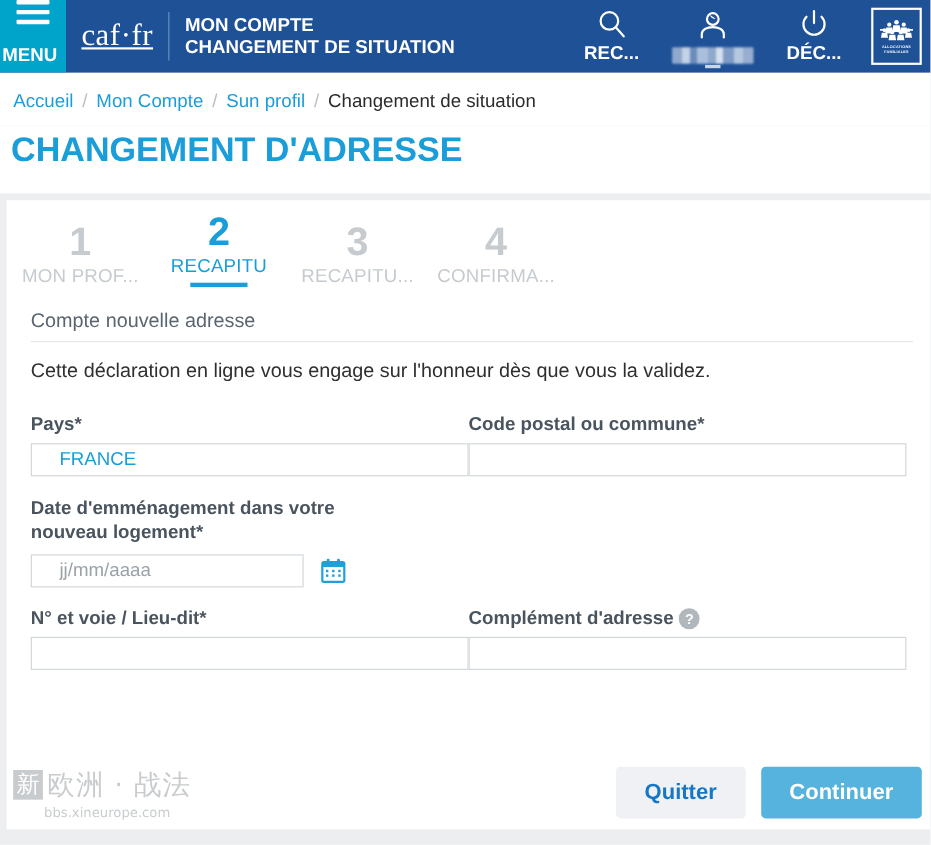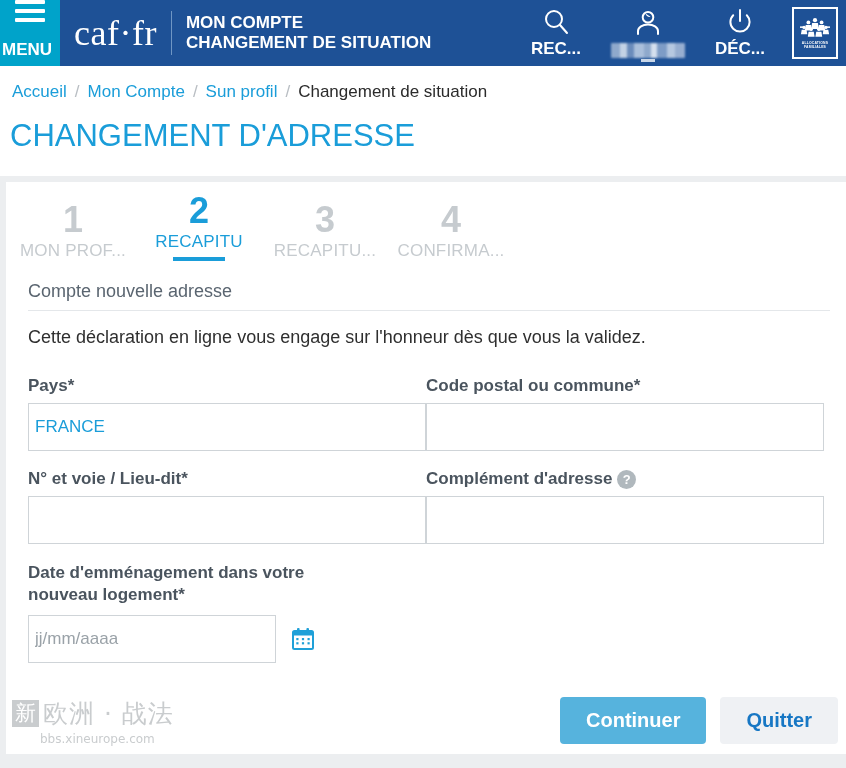--- a/index.html
+++ b/index.html
@@ -61,24 +61,25 @@
     left: 2px;
   }
 
   .brand {
     display: flex;
     align-items: center;
     padding-left: 14px;
   }
   .brand-caf {
     color: #ffffff;
-    font-size: 36px;
+    font-size: 28px;
     font-family: "Liberation Serif", serif;
     letter-spacing: 0.5px;
     white-space: nowrap;
+    text-decoration: underline;
   }
   .brand-sep {
     width: 1px;
     background: #6f96c4;
     height: 44px;
     margin: 0 14px;
   }
   .brand-titles {
     display: flex;
     flex-direction: column;
@@ -180,21 +181,21 @@
   .bc-sep { color: #b9bec3; }
   .bc-current { color: #2b2b2b; white-space: nowrap; }
 
   
   .page-title {
     background: #ffffff;
     color: #1a9dd9;
     font-size: 31px;
     padding: 4px 0 22px 10px;
     letter-spacing: 0px;
-    font-weight: normal;
+    font-weight: bold;
   }
 
   
   .card-wrap {
     padding: 6px 0 0 6px;
     background: #eceef0;
     height: 578px;
   }
   .card {
     background: #ffffff;
@@ -279,26 +280,26 @@
     color: #ffffff;
     font-size: 13px;
     font-weight: bold;
     display: inline-flex;
     align-items: center;
     justify-content: center;
     line-height: 1;
   }
   .inp {
     width: 100%;
-    height: 48px;
+    height: 30px;
     border: 1px solid #cfd4d8;
     background: #ffffff;
     font-family: "Liberation Sans", sans-serif;
     font-size: 17px;
-    padding: 0 6px;
+    padding: 0 25px;
     color: #1a9dd9;
     outline: none;
   }
   .inp.plain { color: #3a3a3a; }
   .inp::placeholder { color: #9aa2a8; }
 
   .date-field { width: 398px; }
   .date-label {
     font-size: 17px;
     font-weight: bold;
@@ -495,34 +496,20 @@
       <div class="section-title">Compte nouvelle adresse</div>
       <div class="intro">Cette déclaration en ligne vous engage sur l'honneur dès que vous la validez.</div>
 
       <div class="row">
         <div class="field">
           <label class="lab">Pays*</label>
           <input class="inp" type="text" value="FRANCE" style="">
         </div>
         <div class="field">
           <label class="lab">Code postal ou commune*</label>
-          <input class="inp plain" type="text" value="" style="">
-        </div>
-      </div>
-
-      <div class="row">
-        <div class="field">
-          <label class="lab">N° et voie / Lieu-dit*</label>
-          <input class="inp plain" type="text" value="" style="">
-        </div>
-        <div class="field">
-          <div class="lab lab-row">
-            <span>Complément d'adresse</span>
-            <span class="help-icon">?</span>
-          </div>
           <input class="inp plain" type="text" value="" style="">
         </div>
       </div>
 
       <div class="row">
         <div class="date-field">
           <div class="date-label">Date d'emménagement dans votre nouveau logement*</div>
           <div class="date-inline">
             <input class="inp plain" type="text" placeholder="jj/mm/aaaa" style="">
             <span class="cal-icon">
@@ -538,25 +525,39 @@
                   <rect x="6.3" y="16.2" width="2.2" height="2.2"></rect>
                   <rect x="11.9" y="16.2" width="2.2" height="2.2"></rect>
                   <rect x="17.5" y="16.2" width="2.2" height="2.2"></rect>
                 </g>
               </svg>
             </span>
           </div>
         </div>
       </div>
 
+      <div class="row">
+        <div class="field">
+          <label class="lab">N° et voie / Lieu-dit*</label>
+          <input class="inp plain" type="text" value="" style="">
+        </div>
+        <div class="field">
+          <div class="lab lab-row">
+            <span>Complément d'adresse</span>
+            <span class="help-icon">?</span>
+          </div>
+          <input class="inp plain" type="text" value="" style="">
+        </div>
+      </div>
+
     </div>
 
     <div class="btn-row">
+      <button class="btn btn-secondary">Quitter</button>
       <button class="btn btn-primary">Continuer</button>
-      <button class="btn btn-secondary">Quitter</button>
     </div>
 
     <div class="watermark">
       <div class="wm-line">
         <span class="wm-badge">新</span>
         <span class="wm-text">欧洲 · 战法</span>
       </div>
       <div class="wm-sub">bbs.xineurope.com</div>
     </div>
 

